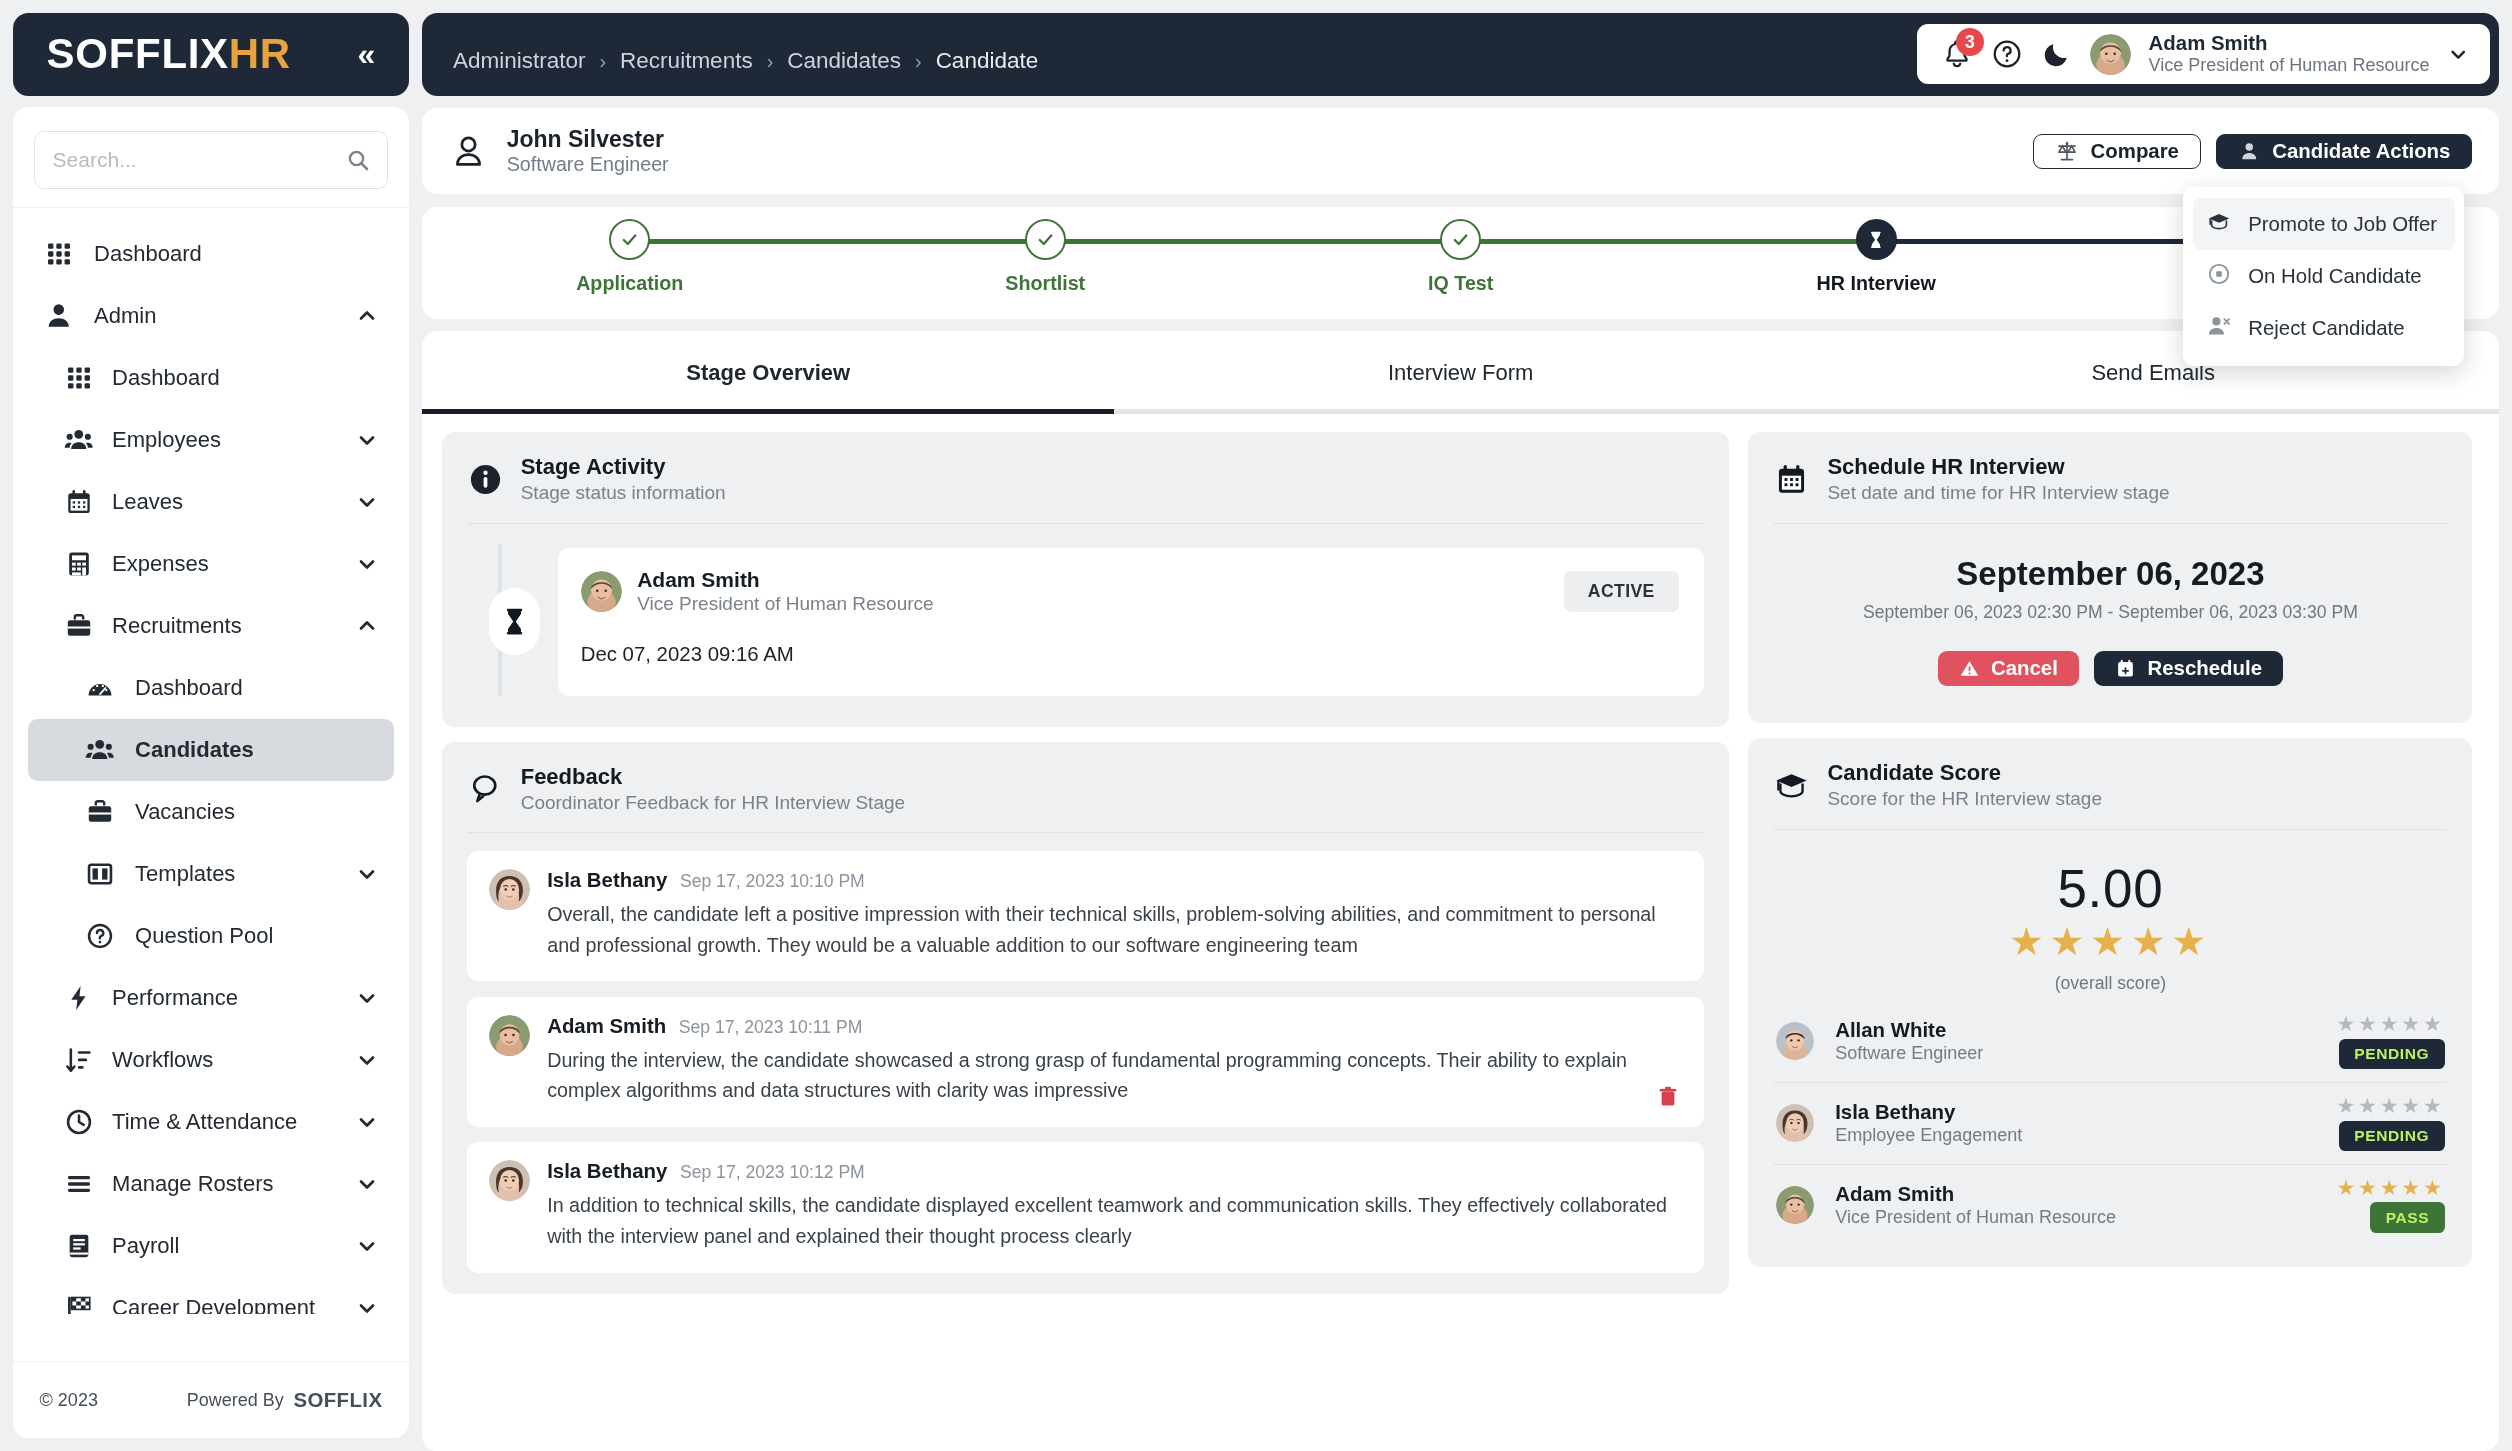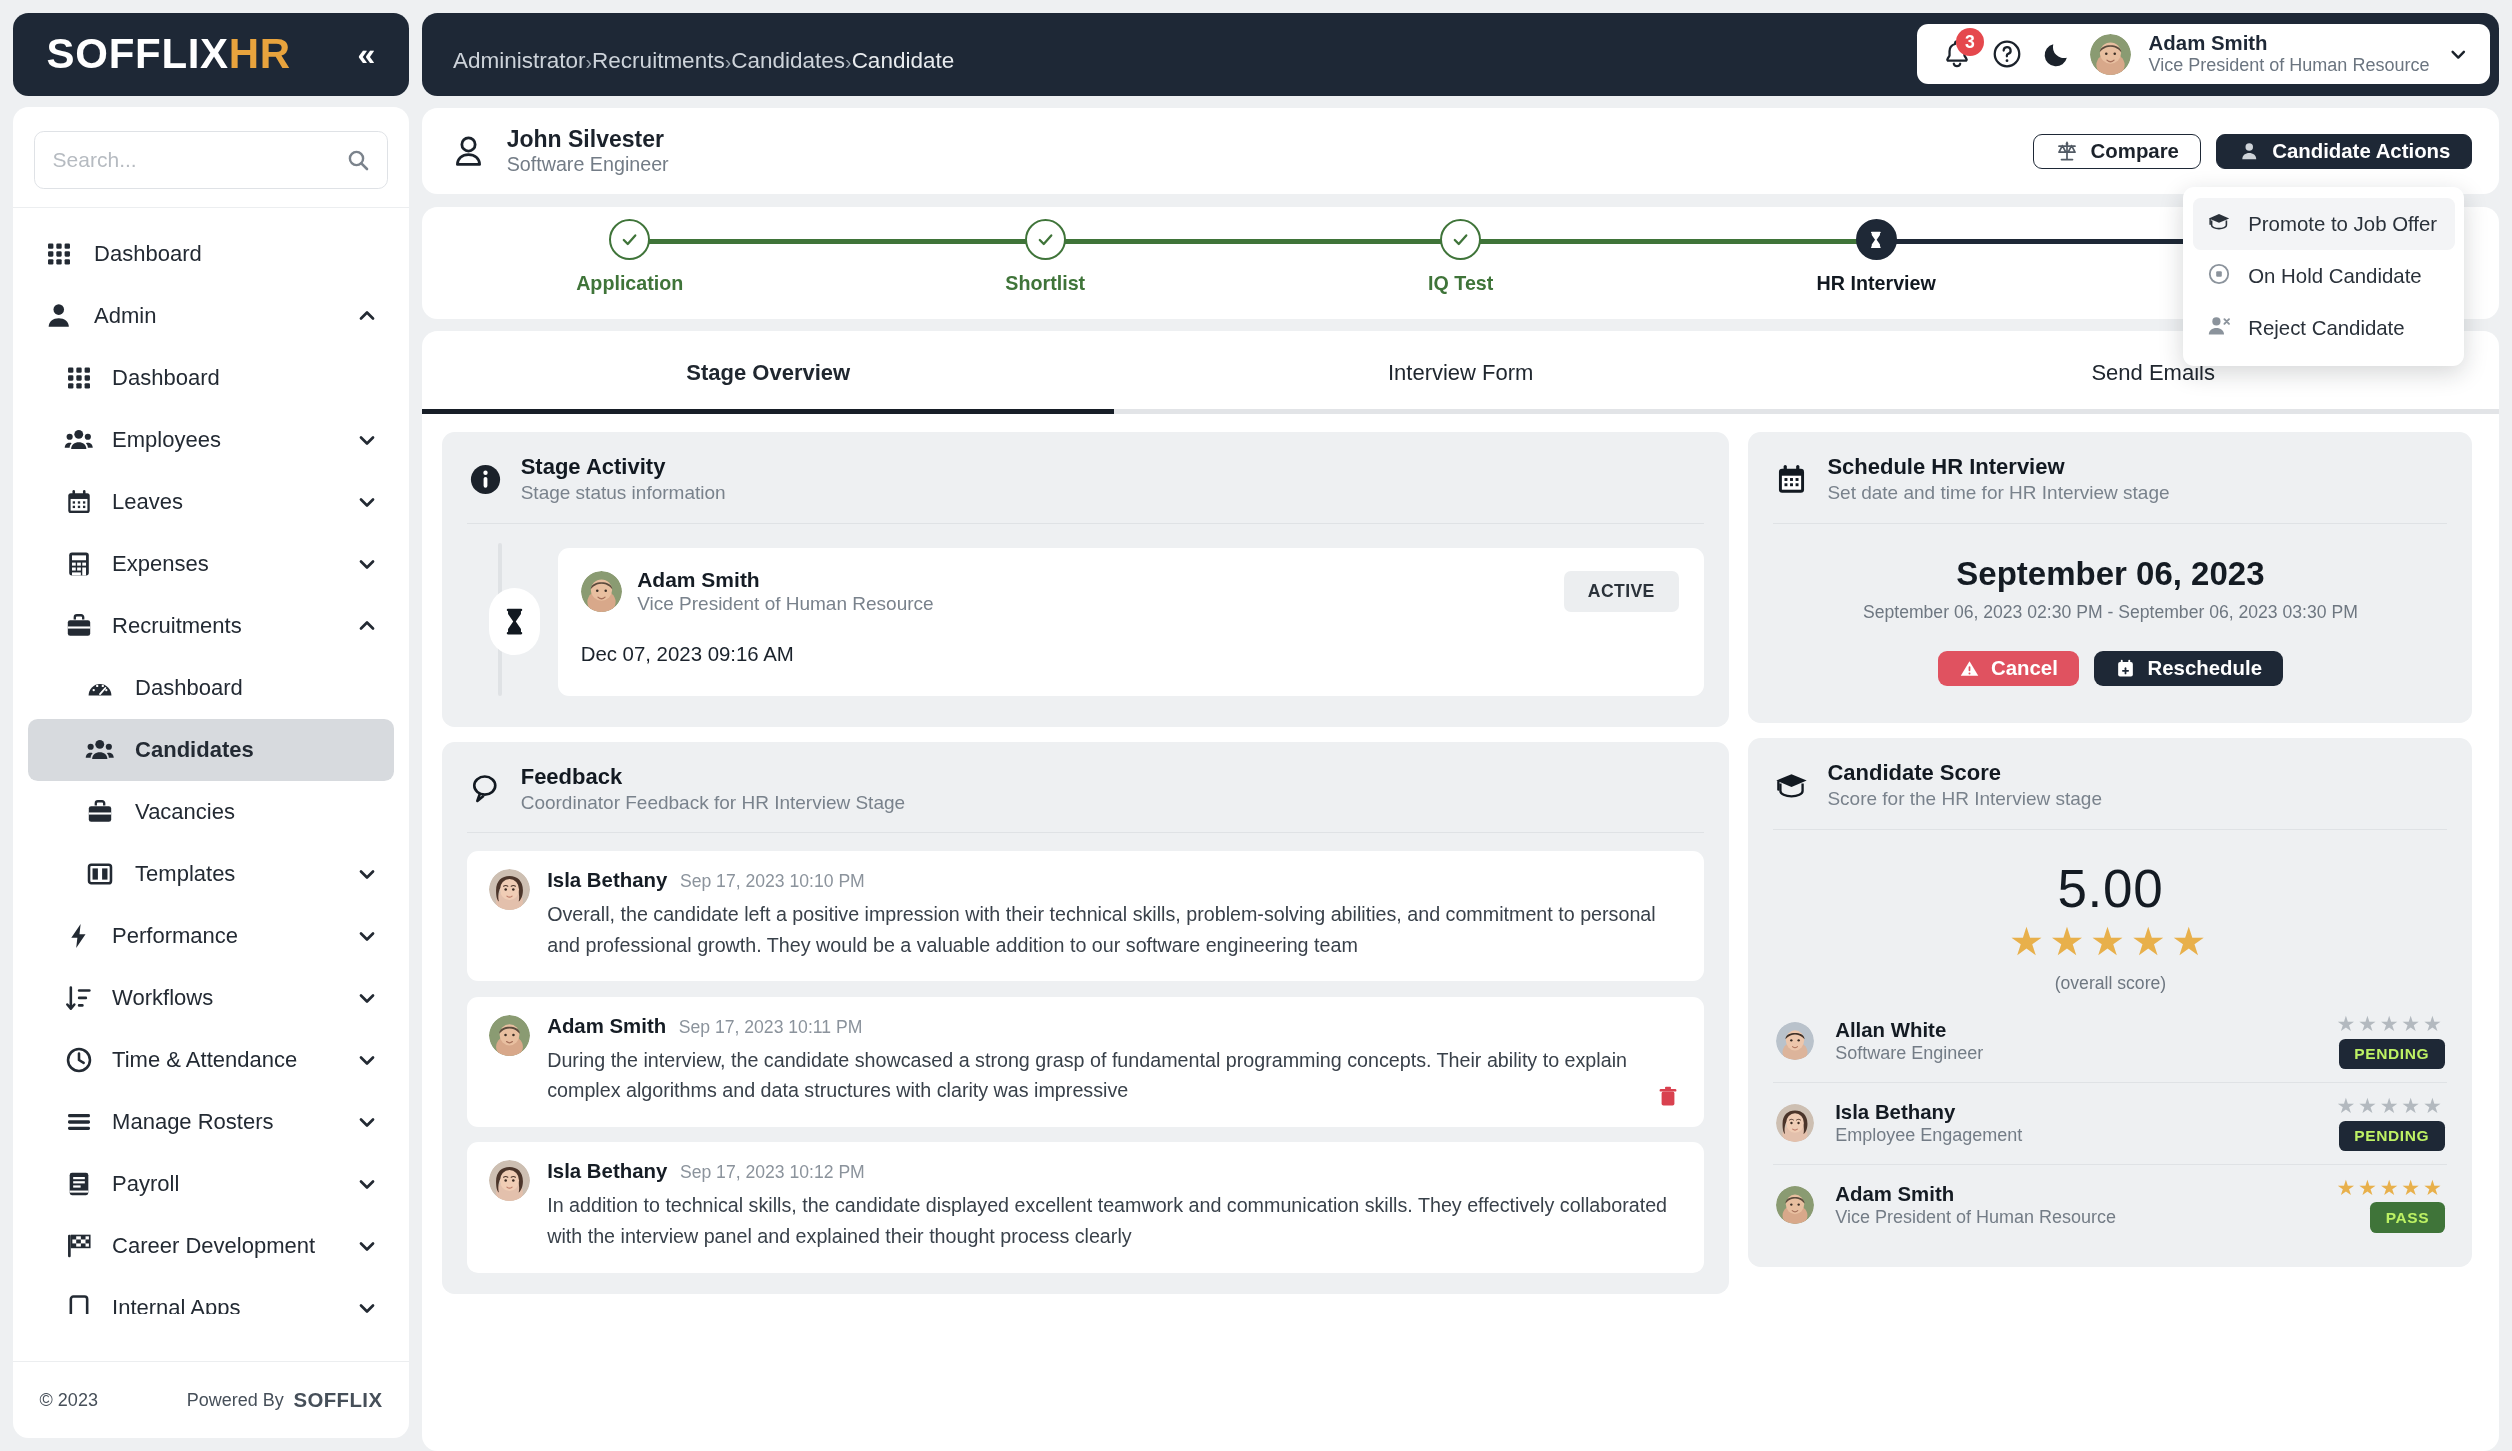--- a/index.html
+++ b/index.html
@@ -46,21 +46,21 @@
                     display: flex; align-items: center; justify-content: space-between;
                     padding: 0 27px; font-size: 18px; color: #464f59; margin-top: 47px; }
   .sidebar-footer .pb { display:flex; gap:9.8px; align-items:center;}
   .sidebar-footer .pb b { font-size: 20.4px; letter-spacing:0.4px;}
 
   
   .main { flex: 1 1 auto; height: 1451px; padding: 12.6px 12.6px 0 0; display: flex; flex-direction: column; gap: 12.6px; }
 
   .topbar { background: #1e2836; border-radius: 15.5px; height: 83px; flex: 0 0 83px;
             display: flex; align-items: center; justify-content: space-between; padding: 0 9.8px 0 31px; }
-  .crumbs { display: flex; align-items: flex-end; color: #cdd3da; font-size: 22.5px; margin-top: 14px; }
+  .crumbs { display: flex; align-items: center; gap: 14px; color: #cdd3da; font-size: 22.5px; margin-top: 14px; }
   .crumbs .sep { color: #9aa3ad; font-size: 19.7px; }
   .crumbs .cur { color: #e8ebee; }
   .userbox { background: #ffffff; border-radius: 11.2px; height: 60px; display: flex; align-items: center;
              gap: 18px; padding: 0 19.7px 0 24px; }
   .bell-wrap { position: relative; width: 32px; height: 32px; }
   .badge { position: absolute; top: -9.8px; right: -11.2px; background: #e5484d; color: #fff;
            min-width: 28px; height: 28px; border-radius: 14px; font-size: 17.6px; font-weight: 700;
            display: flex; align-items: center; justify-content: center; padding: 0 5.6px;}
   .avatar { width: 41px; height: 41px; border-radius: 50%; object-fit: cover; display:block; }
   .user-meta .n { font-size: 20.4px; font-weight: 700; color: #1e2836; line-height: 1.15; }
@@ -380,20 +380,31 @@
                 <rect x="5.6" y="7.2" width="4.6" height="9.6" fill="currentColor"></rect>
                 <rect x="13.8" y="7.2" width="4.6" height="9.6" fill="currentColor"></rect>
               </svg>
             </span>
             <span class="lbl">Templates</span>
             <span class="chev">
               <svg viewBox="0 0 24 24" width="24" height="24">
                 <path d="M6 9.5 12 15.5 18 9.5" fill="none" stroke="currentColor" stroke-width="2.7" stroke-linecap="round" stroke-linejoin="round"></path>
               </svg>
             </span>
+          </div>
+          <div class="nav-item lvl2">
+            <span class="ico">
+              <svg viewBox="0 0 24 24" width="28" height="28">
+                <circle cx="12" cy="12" r="9.4" fill="none" stroke="currentColor" stroke-width="2.1"></circle>
+                <path d="M9.4 9.5a2.7 2.7 0 1 1 3.4 2.6c-.6.2-.9.7-.9 1.3v.5" fill="none" stroke="currentColor" stroke-width="2.1" stroke-linecap="round"></path>
+                <circle cx="12" cy="17.2" r="1.2" fill="currentColor"></circle>
+              </svg>
+            </span>
+            <span class="lbl">Question Pool</span>
+            <span class="chev"></span>
           </div>
           <div class="nav-item lvl1">
             <span class="ico">
               <svg viewBox="0 0 24 24" width="28" height="28">
                 <path d="M13.4 1.8 5.4 13.4h5.2l-1 8.8 8-11.6h-5.2Z" fill="currentColor"></path>
               </svg>
             </span>
             <span class="lbl">Performance</span>
             <span class="chev">
               <svg viewBox="0 0 24 24" width="24" height="24">

